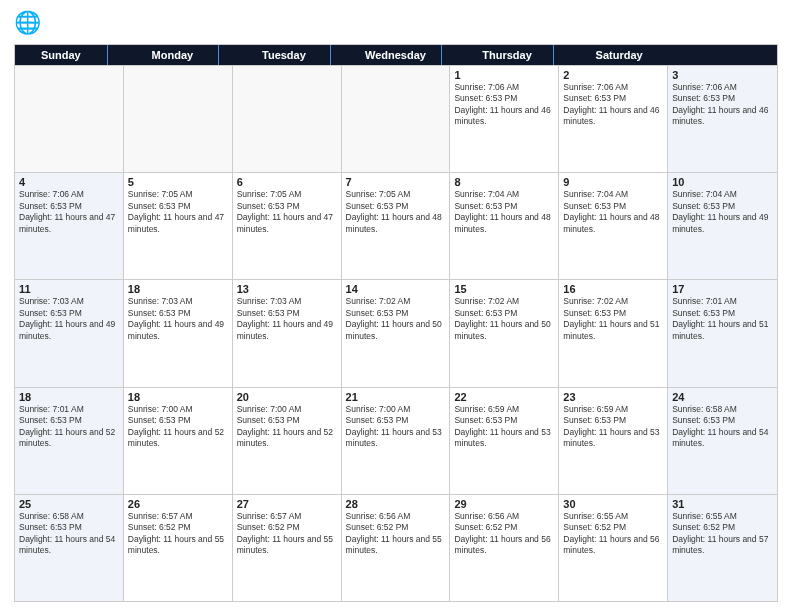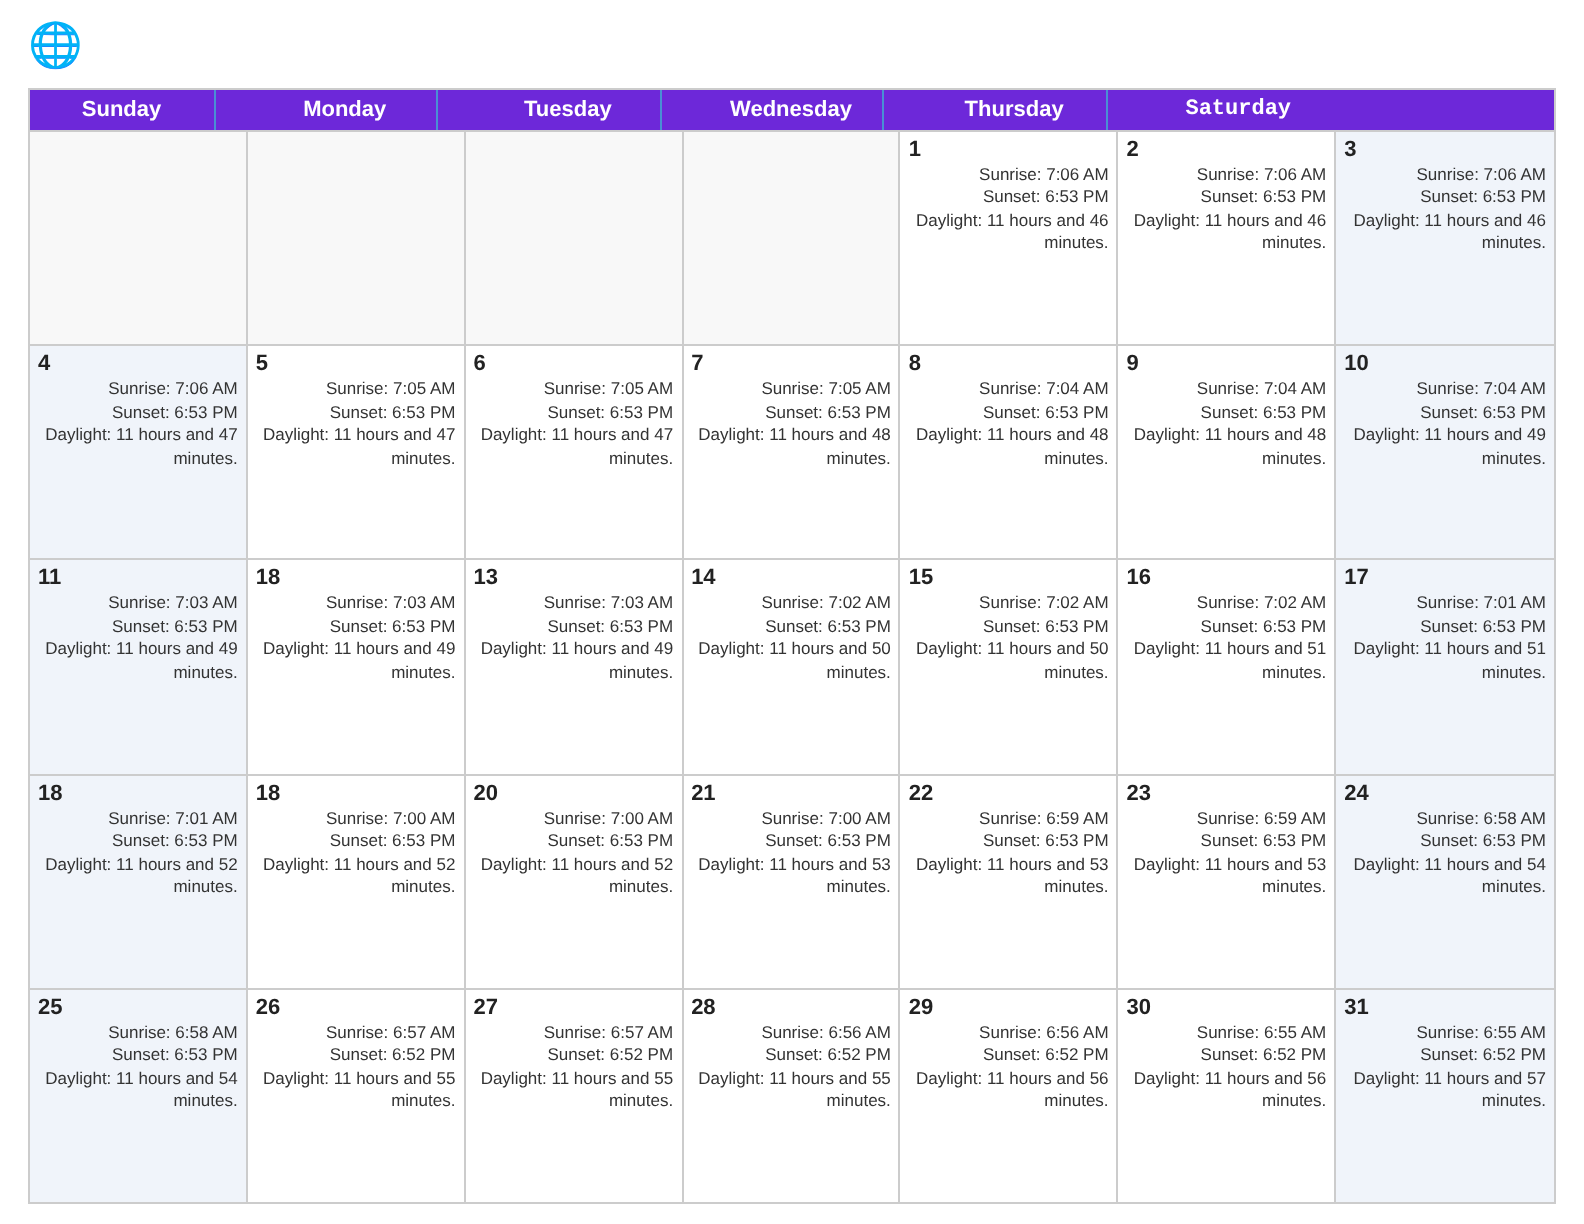--- a/index.html
+++ b/index.html
@@ -63,34 +63,33 @@
     }
     .calendar {
       flex: 1;
       display: flex;
       flex-direction: column;
       border: 1px solid #ccc;
     }
     .cal-header {
       display: grid;
       grid-template-columns: repeat(7, 1fr);
-      background: #6d28d9;
+      background: #0f172a;
       gap: 19px;
     }
     .cal-header-cell {
       color: #fff;
       font-size: 11px;
       font-weight: bold;
       padding: 4px 4px;
       text-align: center;
       border-right: 1px solid #4a8fd4;
     }
     .cal-header-cell:last-child {
       border-right: none;
-      font-family: Liberation Mono, monospace;
     }
     .cal-body {
       flex: 1;
       display: flex;
       flex-direction: column;
     }
     .cal-row {
       display: grid;
       grid-template-columns: repeat(7, 1fr);
       flex: 1;
@@ -117,21 +116,20 @@
     .day-num {
       font-size: 11px;
       font-weight: bold;
       color: #222;
       margin-bottom: 1px;
     }
     .day-info {
       font-size: 8.5px;
       color: #333;
       line-height: 1.35;
-      text-align: right;
     }
   </style>
 </head>
 <body>
 
 <div class="page">
   <div class="header">
     <div class="logo">
       <svg class="logo-icon" viewBox="0 0 28 28">
         <text x="0" y="20" font-size="22" fill="#1a6bbf">🌐</text>

